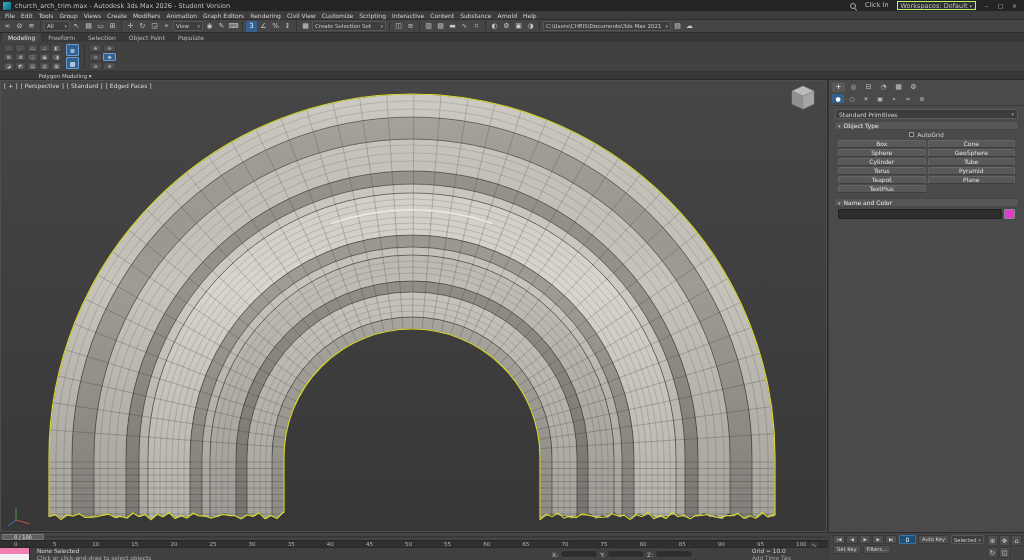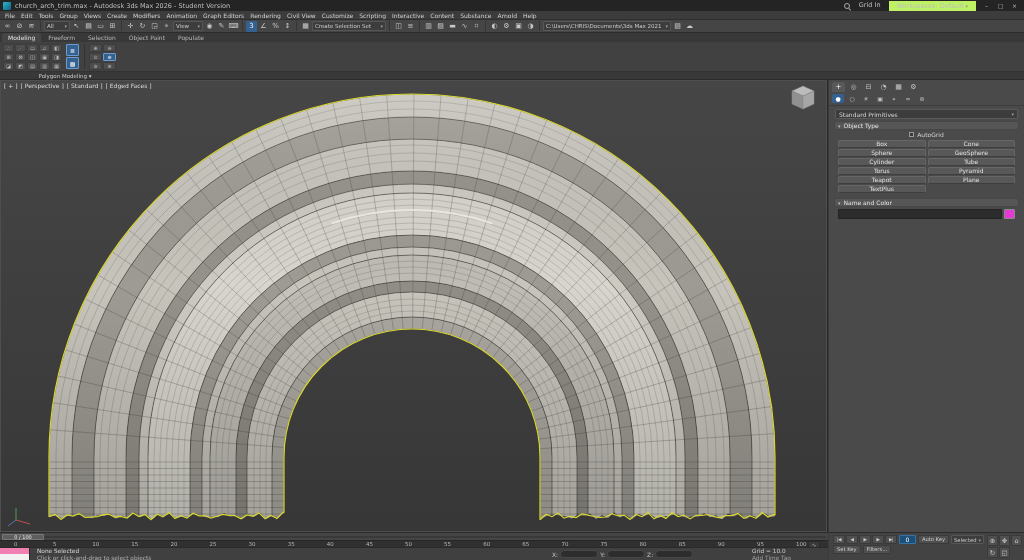--- a/index.html
+++ b/index.html
@@ -8,21 +8,21 @@
 
   
   #titlebar{position:absolute;top:0;left:0;right:0;height:11px;background:#242424;display:flex;align-items:center;gap:4px;padding:0 3px;font-size:6.5px;color:#bfbfbf;}
   #app-icon{width:8px;height:8px;border-radius:1px;background:linear-gradient(135deg,#2fb8c6,#0e5f86);flex:none;}
   #title-text{white-space:nowrap;}
   .spacer{flex:1;}
   #search-icon{width:8px;height:8px;position:relative;flex:none;}
   #search-icon::before{content:"";position:absolute;left:1px;top:1px;width:4px;height:4px;border:1px solid #aaa;border-radius:50%;}
   #search-icon::after{content:"";position:absolute;left:6px;top:6px;width:3px;height:1px;background:#aaa;transform:rotate(45deg);transform-origin:0 0;}
   #sign-in{padding:0 4px;line-height:9px;white-space:nowrap;}
-  #workspaces{display:flex;gap:2px;align-items:center;padding:0 3px;border:5px solid #bef264;background:#2e2e2e;height:9px;white-space:nowrap;}
+  #workspaces{display:flex;gap:2px;align-items:center;padding:0 3px;border:1px solid #bef264;background:#2e2e2e;height:9px;white-space:nowrap;}
   #workspaces .arr,.combo .arr,.ak-dd .arr{font-size:5px;color:#999;}
   #win-btns{display:flex;gap:1px;}
   .win-btn{width:13px;height:9px;text-align:center;line-height:9px;font-size:6px;color:#bbb;}
 
   
   #menubar{position:absolute;top:11px;left:0;right:0;height:9px;background:#3c3c3c;display:flex;align-items:center;padding:0 2px;border-bottom:1px solid #2e2e2e;}
   .menu-item{font-size:6px;line-height:9px;padding:0 3px;color:#d2d2d2;white-space:nowrap;}
 
   
   #toolbar{position:absolute;top:20px;left:0;right:0;height:13px;background:#454545;display:flex;align-items:center;padding:0 2px;gap:1px;border-bottom:1px solid #2c2c2c;}
@@ -107,21 +107,21 @@
   .nav-btn{background:#4f4f4f;border:1px solid #3a3a3a;border-radius:1px;text-align:center;font-size:6.5px;line-height:10px;color:#ccc;}
 </style>
 </head>
 <body>
 
 <div id="titlebar">
   <div id="app-icon"></div>
   <div id="title-text">church_arch_trim.max - Autodesk 3ds Max 2026 - Student Version</div>
   <div class="spacer"></div>
   <div id="search-icon"></div>
-  <div id="sign-in">Grid In</div>
+  <div id="sign-in">Click In</div>
   <div id="workspaces">
     <span>Workspaces: Default</span>
     <span class="arr">▾</span>
   </div>
   <div id="win-btns">
       <div class="win-btn">–</div>
       <div class="win-btn">□</div>
       <div class="win-btn">×</div>
     </div>
 </div>

